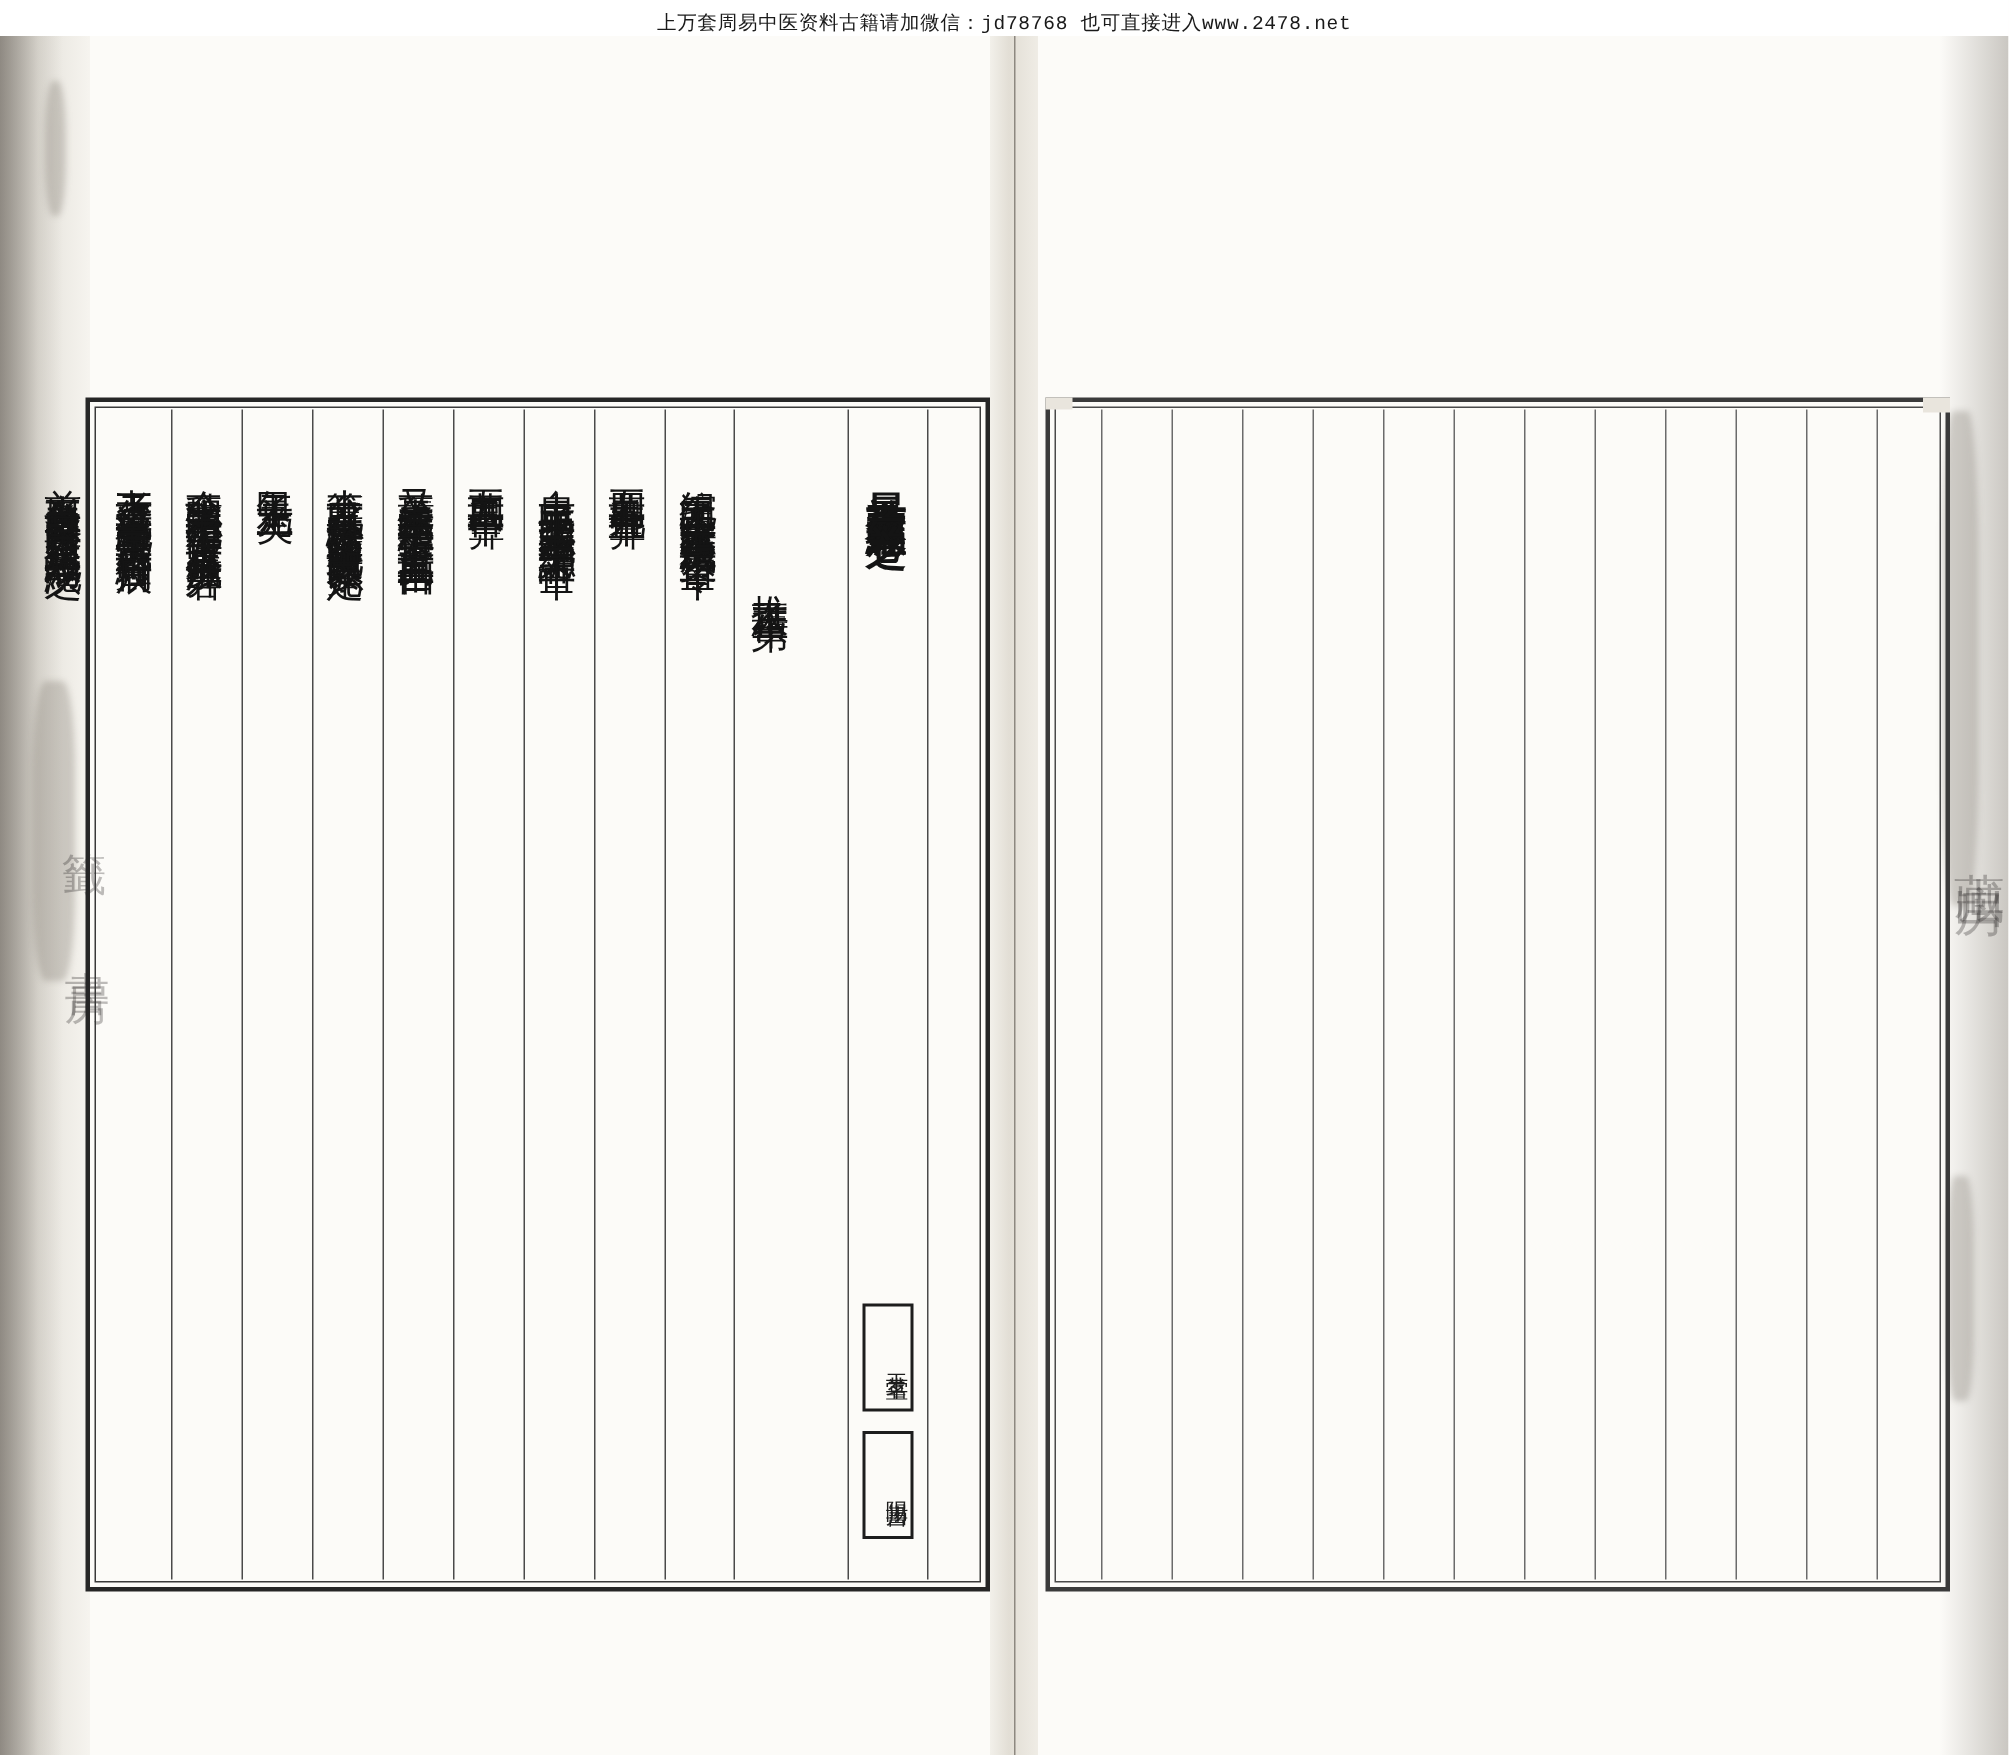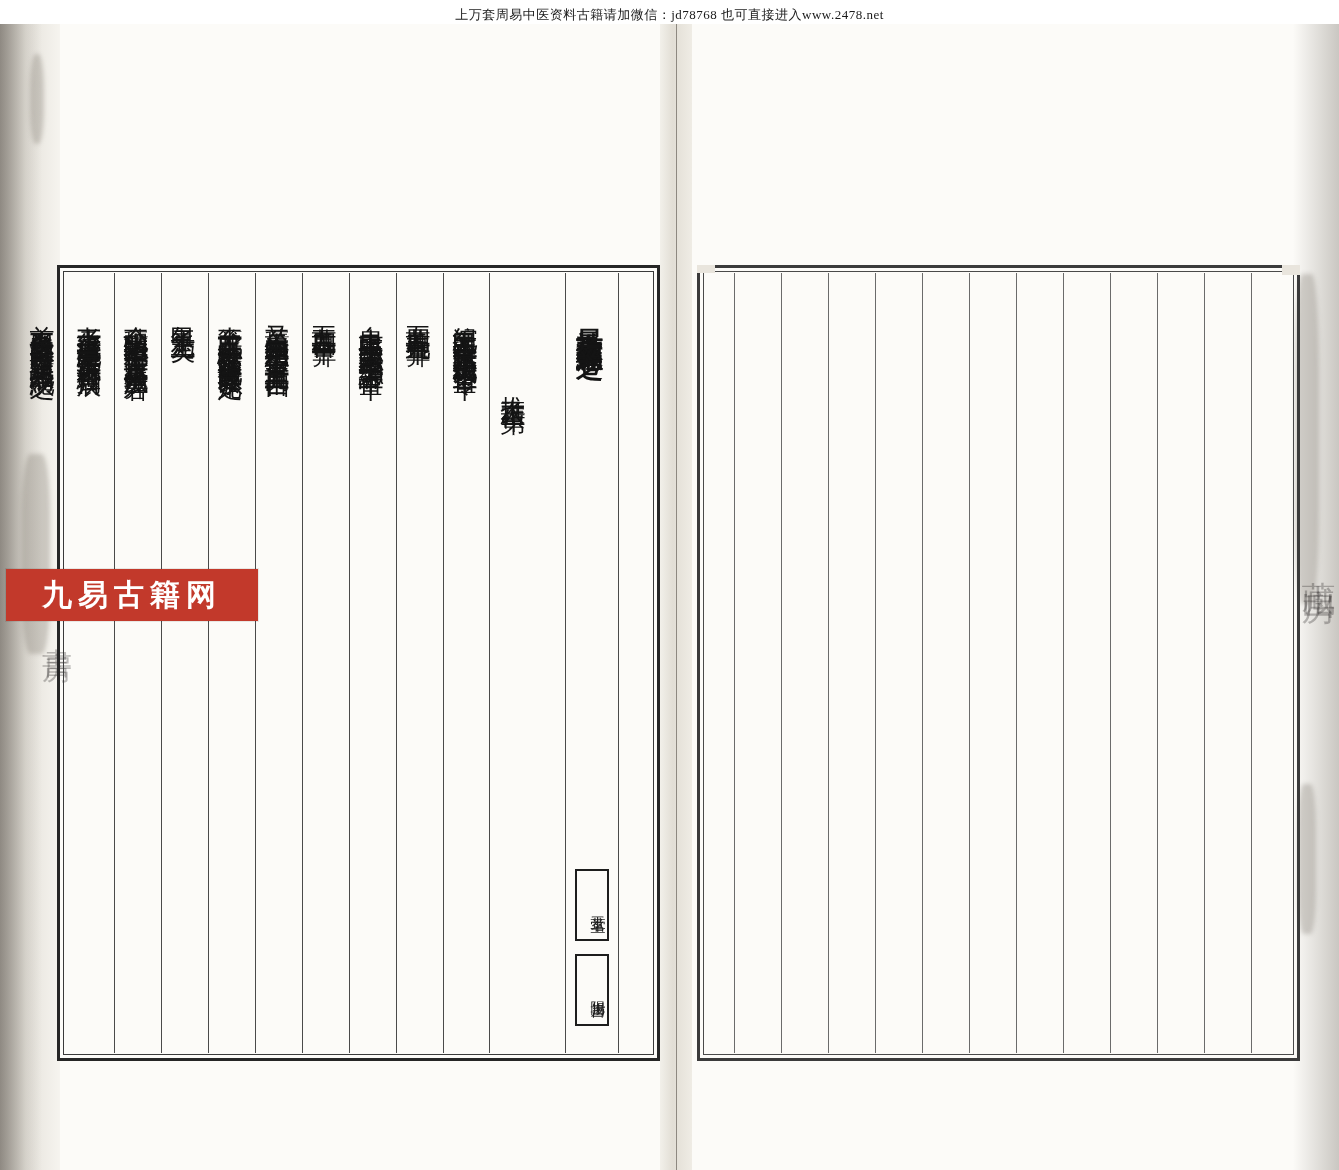--- a/index.html
+++ b/index.html
@@ -15,21 +15,21 @@
     position: relative;
   }
 
   
   .top-banner {
     position: absolute;
     top: 6px;
     left: 0;
     width: 100%;
     text-align: center;
-    font-family: Liberation Serif, serif;
+    font-family: Liberation Mono, monospace;
     font-size: 13px;
     color: #1a1a1a;
     letter-spacing: 0.5px;
     white-space: nowrap;
   }
 
   
   .scan {
     position: absolute;
     top: 24px;
@@ -289,15 +289,14 @@
   <div class="col-rule light" style="left:969px; top:249px; height:780px;"></div>
   <div class="col-rule light" style="left:922px; top:249px; height:780px;"></div>
   <div class="col-rule light" style="left:875px; top:249px; height:780px;"></div>
   <div class="col-rule light" style="left:828px; top:249px; height:780px;"></div>
   <div class="col-rule light" style="left:781px; top:249px; height:780px;"></div>
   <div class="col-rule light" style="left:734px; top:249px; height:780px;"></div>
 
   <div class="tear" style="left:697px; top:241px; width:18px; height:8px;"></div>
   <div class="tear" style="left:1282px; top:241px; width:18px; height:10px;"></div>
 
-  <div class="watermark">九易古籍网</div>
 
 </div>
 
 </body></html>

